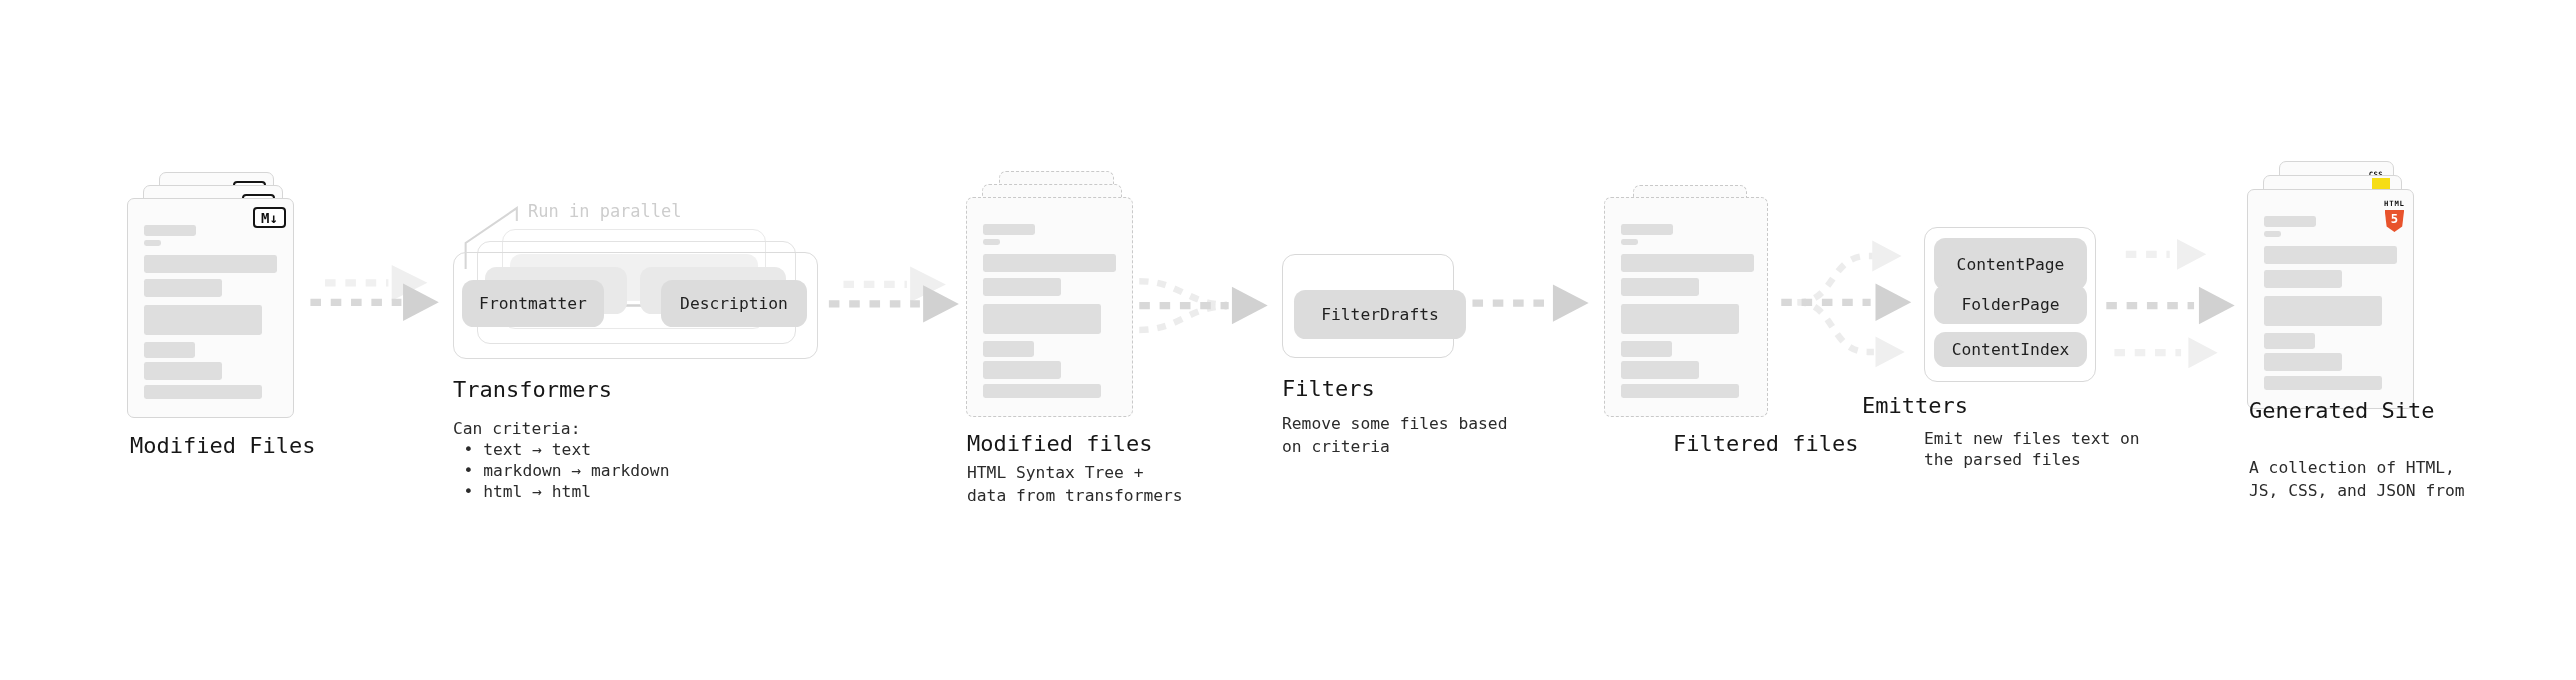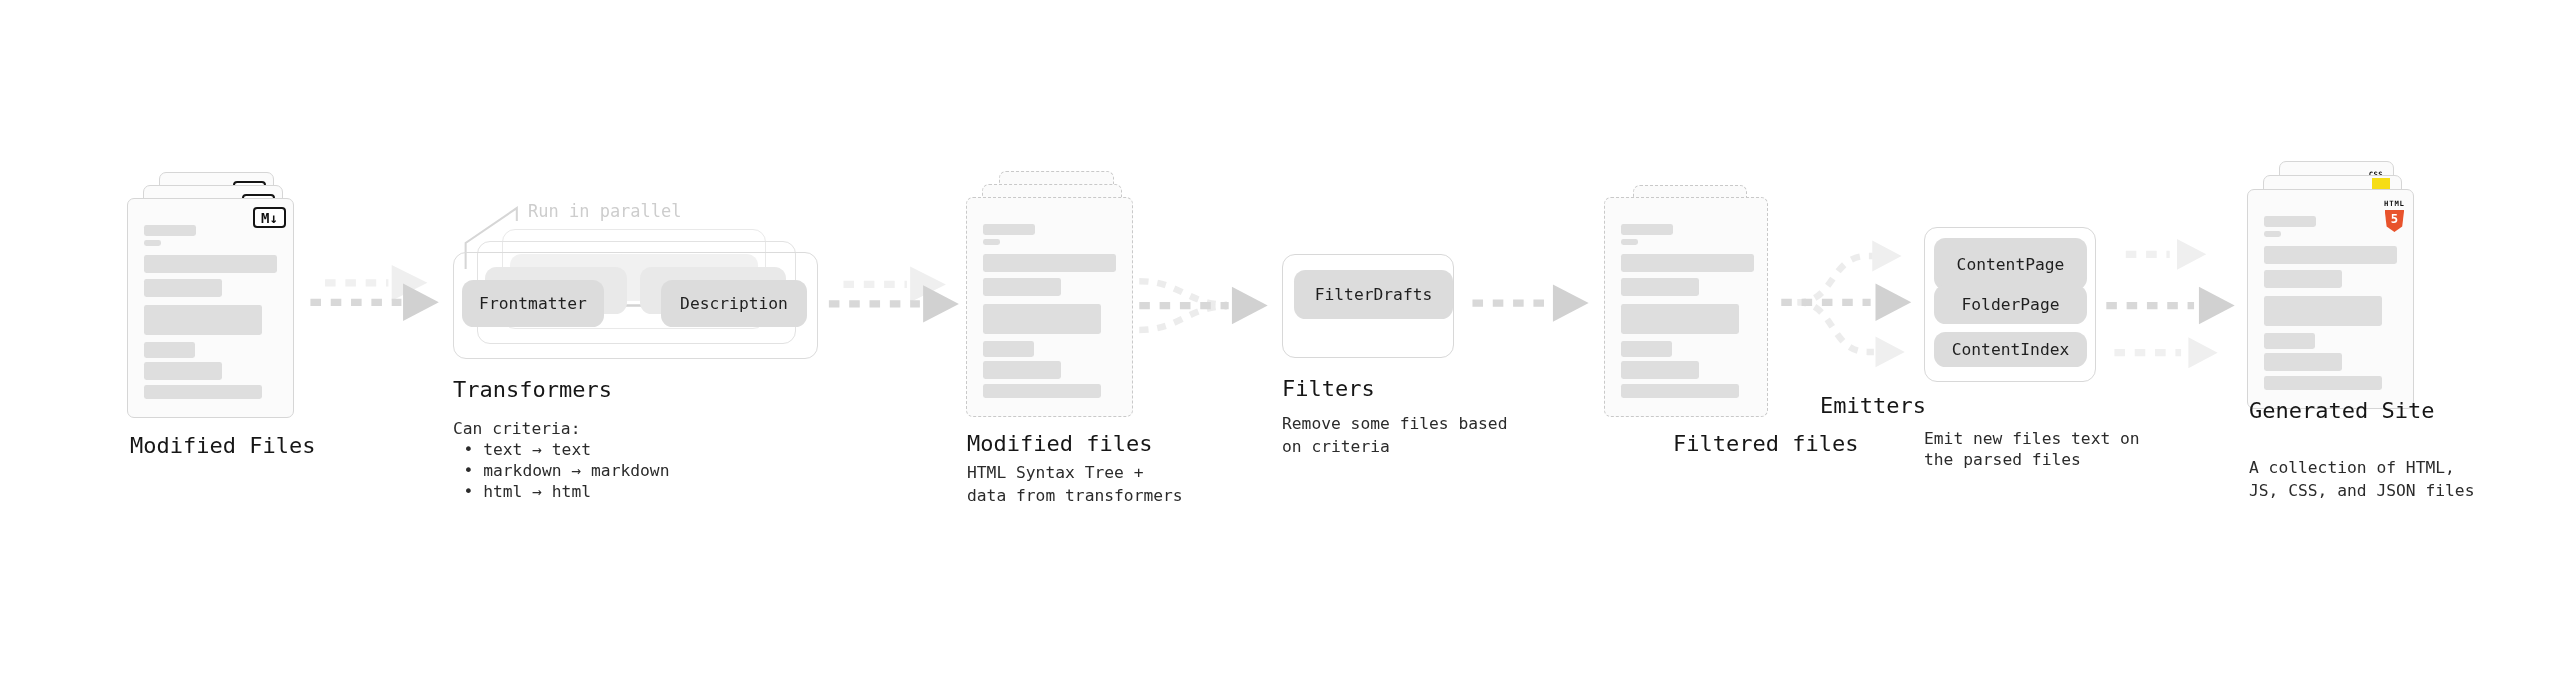--- a/index.html
+++ b/index.html
@@ -166,40 +166,40 @@
     <div class="doc dashed" style="left:966px;top:197px;width:167px">
       <span class="lines"><i></i><i></i><i></i><i></i><i></i><i></i><i></i><i></i></span>
     </div>
     <div class="nlabel" style="left:967px;top:432px">Modified files</div>
     <div class="ndesc" style="left:967px;top:461px">HTML Syntax Tree +
 data from transformers</div>
   </div>
 
   <div>
     <div class="panel" style="left:1282px;top:254px;width:172px;height:104px"></div>
-    <div class="chip" style="left:1294px;top:270px;width:159px;height:49px">FilterDrafts</div>
+    <div class="chip" style="left:1294px;top:290px;width:172px;height:49px">FilterDrafts</div>
     <div class="nlabel" style="left:1282px;top:377px">Filters</div>
     <div class="ndesc" style="left:1282px;top:412px">Remove some files based
 on criteria</div>
   </div>
 
   <div>
     <div class="doc dashed" style="left:1633px;top:185px;width:114px"></div>
     <div class="doc dashed" style="left:1604px;top:197px;width:164px">
       <span class="lines"><i></i><i></i><i></i><i></i><i></i><i></i><i></i><i></i></span>
     </div>
     <div class="nlabel" style="left:1673px;top:432px">Filtered files</div>
   </div>
 
   <div>
     <div class="panel" style="left:1924px;top:227px;width:172px;height:155px"></div>
     <div class="chip" style="left:1934px;top:238px;width:153px;height:52px">ContentPage</div>
     <div class="chip" style="left:1934px;top:285px;width:153px;height:39px">FolderPage</div>
     <div class="chip" style="left:1934px;top:332px;width:153px;height:35px">ContentIndex</div>
-    <div class="nlabel" style="left:1820px;top:394px">Emitters</div>
+    <div class="nlabel" style="left:1862px;top:394px">Emitters</div>
     <div class="ndesc" style="left:1924px;top:428px;line-height:21px">Emit new files text on
 the parsed files</div>
   </div>
 
   <div>
     <div class="doc" style="left:2279px;top:161px;width:115px">
       <span class="cssbadge">
         <span class="word">CSS</span>
         <span class="bar" style="display:block"></span>
       </span>
@@ -211,17 +211,17 @@
       <span class="html5">
         <span class="word">HTML</span>
         <span class="shield">
           <span class="five">5</span>
         </span>
       </span>
       <span class="lines"><i></i><i></i><i></i><i></i><i></i><i></i><i></i><i></i></span>
     </div>
     <div class="nlabel" style="left:2249px;top:399px">Generated Site</div>
     <div class="ndesc" style="left:2249px;top:456px">A collection of HTML,
-JS, CSS, and JSON files</div>
+JS, CSS, and JSON from</div>
   </div>
 
 </div>
 
 
 </body></html>

